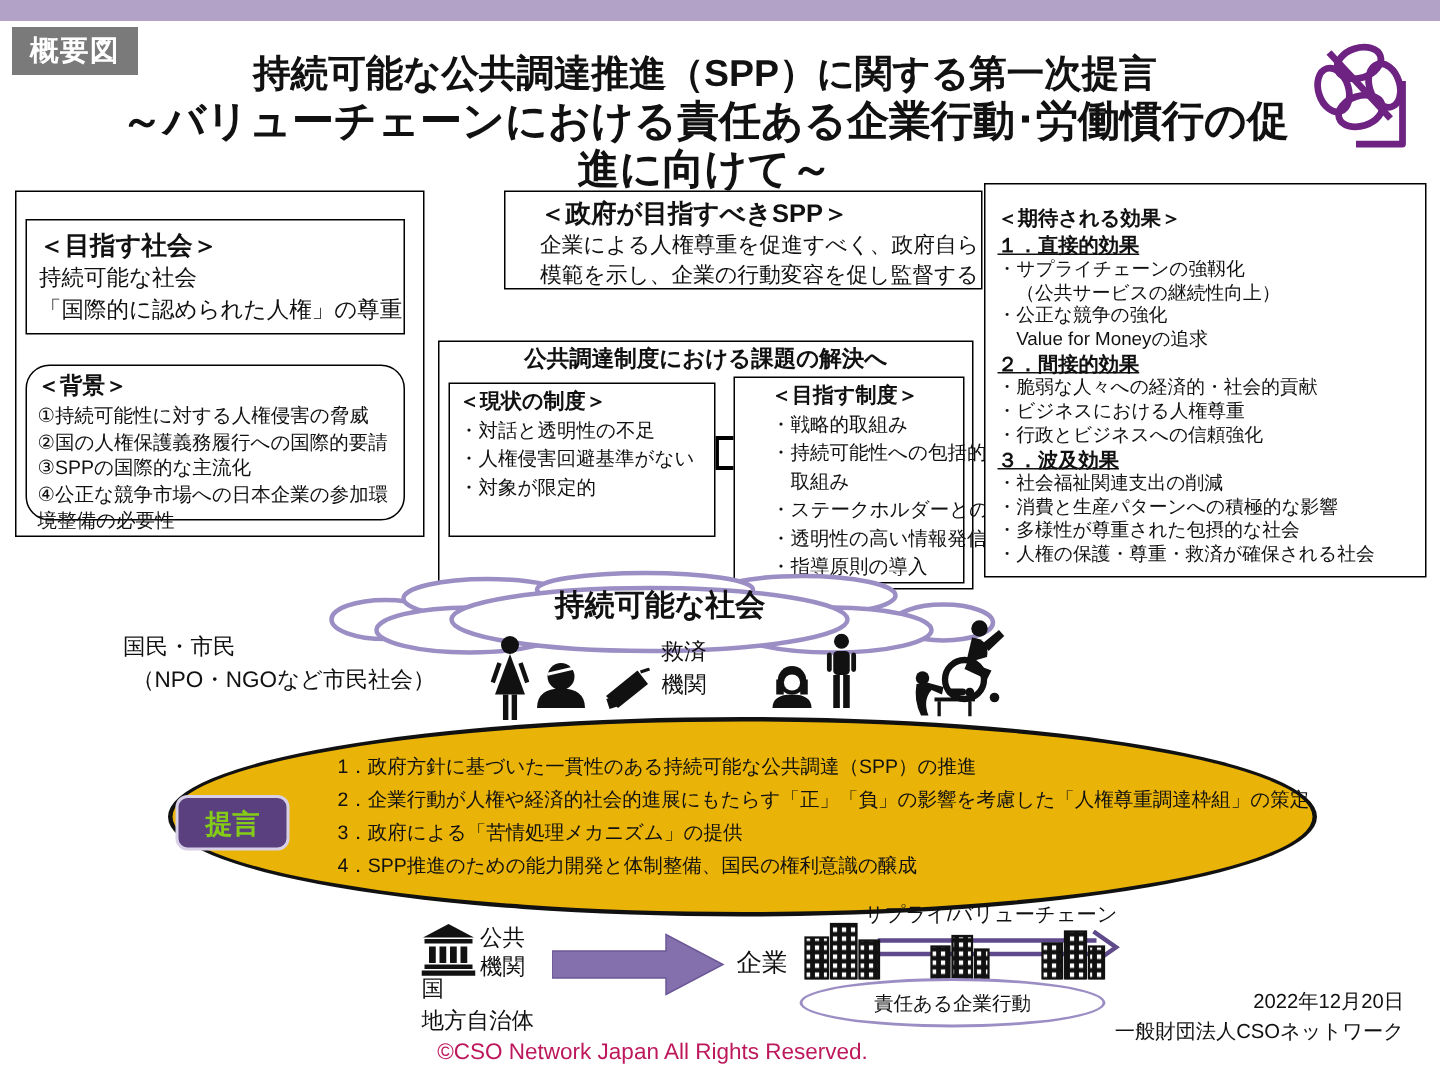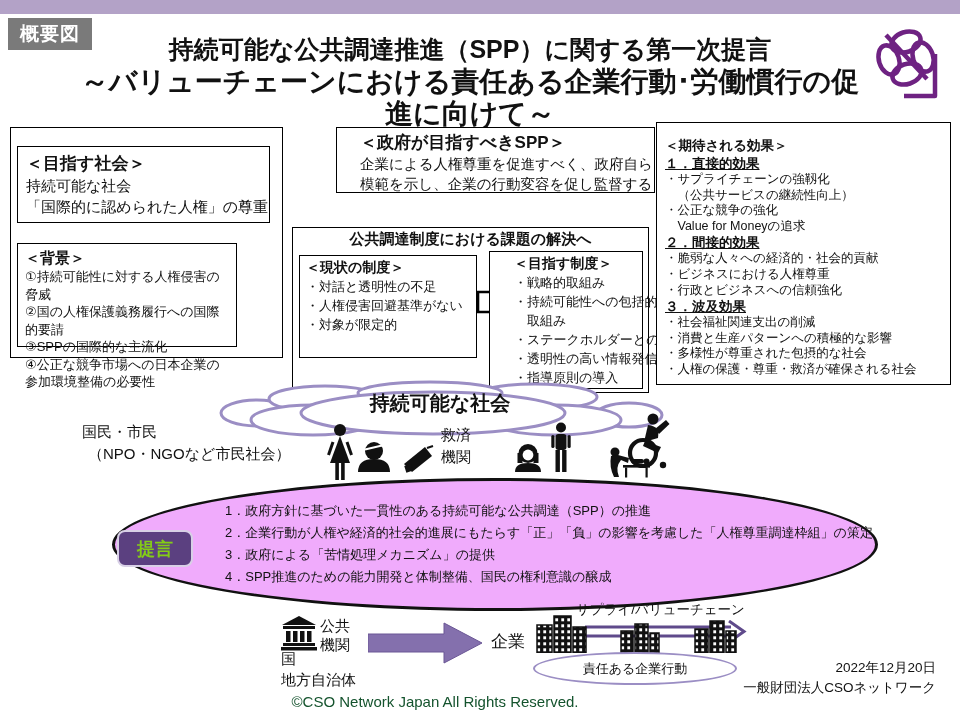--- a/index.html
+++ b/index.html
@@ -14,21 +14,21 @@
   #title-line1{font-size:25px;line-height:34px;}
   #title-line2{font-size:28px;line-height:32px;font-family:Liberation Serif, serif;}
   
   .box{border:1.6px solid #000;background:#fff;box-sizing:border-box;}
   .box-title{font-weight:bold;}
   
   #left-outer{left:10px;top:127px;width:273px;height:231px;}
   #society-box{left:17px;top:146px;width:253px;height:77px;padding:5px 8px;}
   #society-box .box-title{font-size:17px;line-height:23px;}
   #society-box .line{font-size:15px;line-height:21px;white-space:nowrap;}
-  #background-box{left:17px;top:243px;width:220px;height:104px;padding:4px 7px;}
+  #background-box{left:17px;top:243px;width:253px;height:104px;padding:4px 7px;border-radius:16px;}
   #background-box .box-title{font-size:15px;line-height:20px;}
   #background-box .item{font-size:13px;line-height:17.5px;}
   
   #gov-box{left:300px;top:127px;width:319px;height:66px;padding:3px 23px;margin-left:36px;}
   #gov-box .box-title{font-size:17px;line-height:23px;}
   #gov-box .line{font-size:14.5px;line-height:20px;white-space:nowrap;}
   
   #issues-container{left:292px;top:227px;width:357px;height:166px;}
   #issues-heading{left:0;top:2px;width:100%;text-align:center;font-size:15px;font-weight:bold;}
   #current-box{left:6px;top:27px;width:178px;height:103px;padding:2px 6px;}
@@ -42,37 +42,37 @@
   .fx-heading{font-size:13.5px;line-height:17px;font-weight:bold;text-decoration:underline;}
   .fx-item{font-size:12.5px;line-height:15.6px;white-space:nowrap;}
   
   #cloud{left:205px;top:380px;width:470px;height:60px;}
   #cloud-label{left:0;top:10px;width:100%;text-align:center;font-size:20px;font-weight:bold;}
   #citizens-label{left:82px;top:421px;font-size:15px;line-height:22px;}
   #relief-label{left:441px;top:424px;font-size:15px;line-height:22px;text-align:left;}
   .icon{line-height:0;}
   
   #proposal-ellipse{left:112px;top:478px;width:766px;height:133px;border:3px solid #111;
-                    border-radius:50%;background:#f0abfc;box-sizing:border-box;}
+                    border-radius:50%;background:#eab308;box-sizing:border-box;}
   #proposal-badge{left:117px;top:530px;width:76px;height:37px;background:#5b4080;border:2px solid #d8d0e6;
                   border-radius:8px;color:#84cc16;font-size:18px;font-weight:bold;display:flex;
                   align-items:center;justify-content:center;z-index:5;box-sizing:border-box;}
   #proposal-list{left:110px;top:19px;}
   #proposal-list .item{font-size:13px;line-height:22px;white-space:nowrap;}
   
   #public-org-label{left:320px;top:616px;font-size:15px;line-height:19px;font-weight:normal;}
   #country-label{left:281px;top:650px;font-size:15px;}
   #localgov-label{left:281px;top:671px;font-size:15px;}
   #company-label{left:491px;top:630px;font-size:17px;}
   #supply-label{left:576px;top:601px;font-size:13.5px;white-space:nowrap;}
   #resp-ellipse{left:533px;top:652px;width:204px;height:33px;border:2.5px solid #9b8ec4;border-radius:50%;
                 box-sizing:border-box;display:flex;align-items:center;justify-content:center;}
   #resp-ellipse .txt{font-size:13px;}
   #date-block{left:700px;top:658px;width:236px;text-align:right;font-size:13.5px;line-height:20px;}
-  #copyright{left:0;top:693px;width:870px;text-align:center;font-size:15px;color:#14532d;}
+  #copyright{left:0;top:693px;width:870px;text-align:center;font-size:15px;color:#be185d;}
 </style>
 </head>
 <body>
 
 <div id="canvas">
 
   <div class="abs" id="top-bar"></div>
   <div class="abs" id="overview-badge">概要図</div>
   <div class="abs" id="title-block">
     <div id="title-line1">持続可能な公共調達推進（SPP）に関する第一次提言</div>

